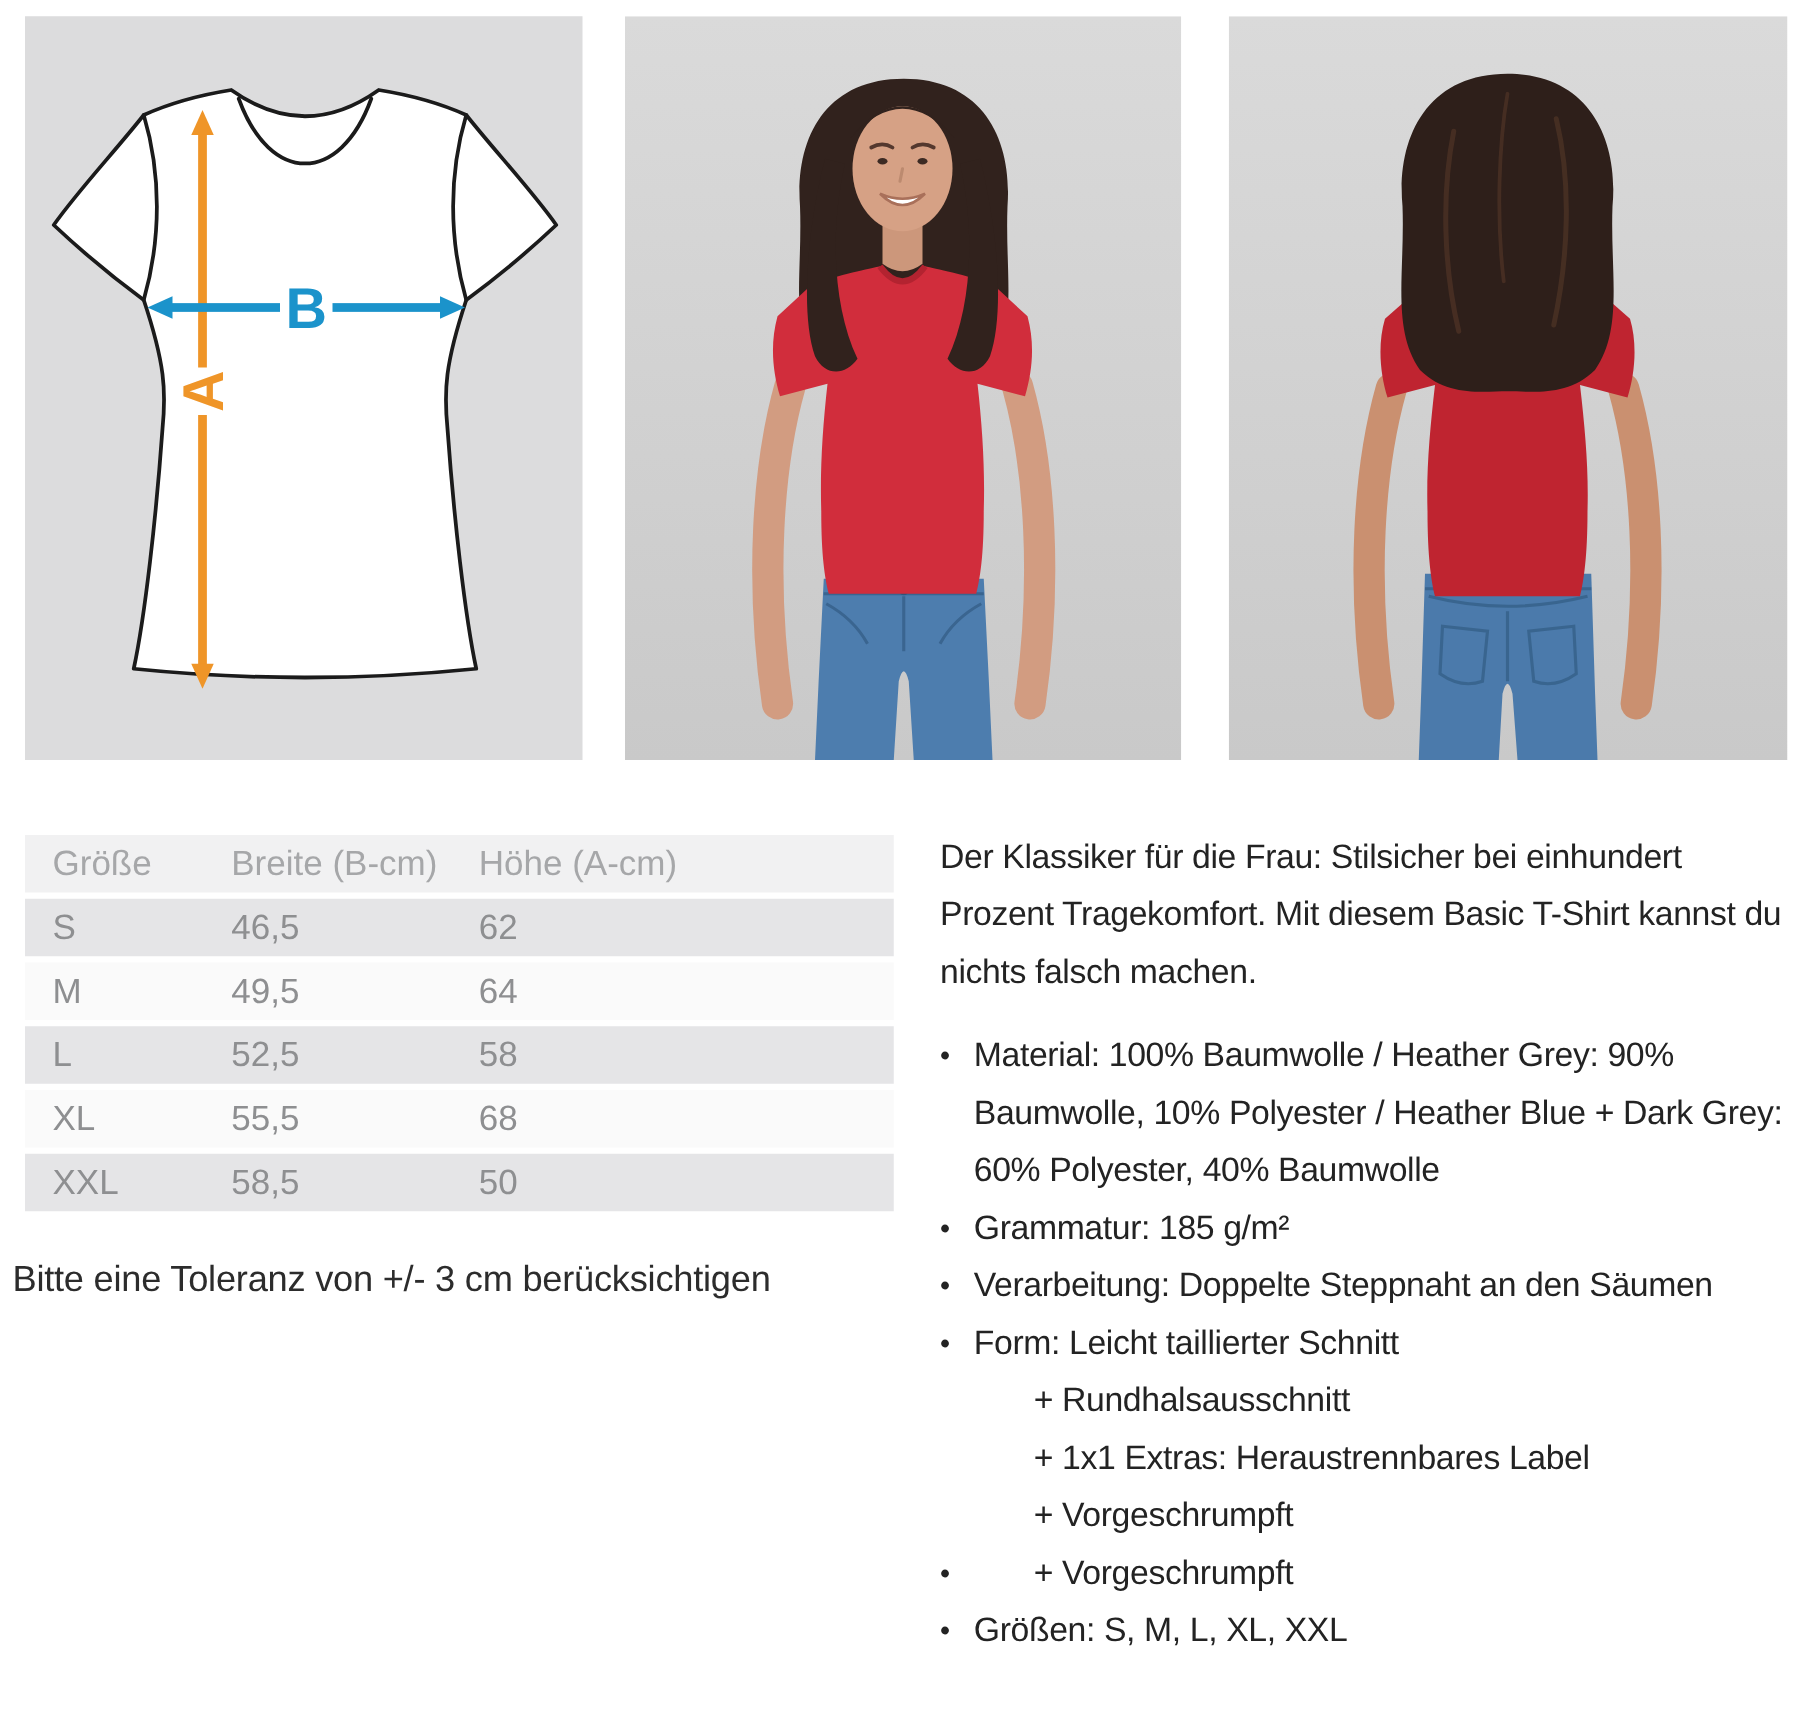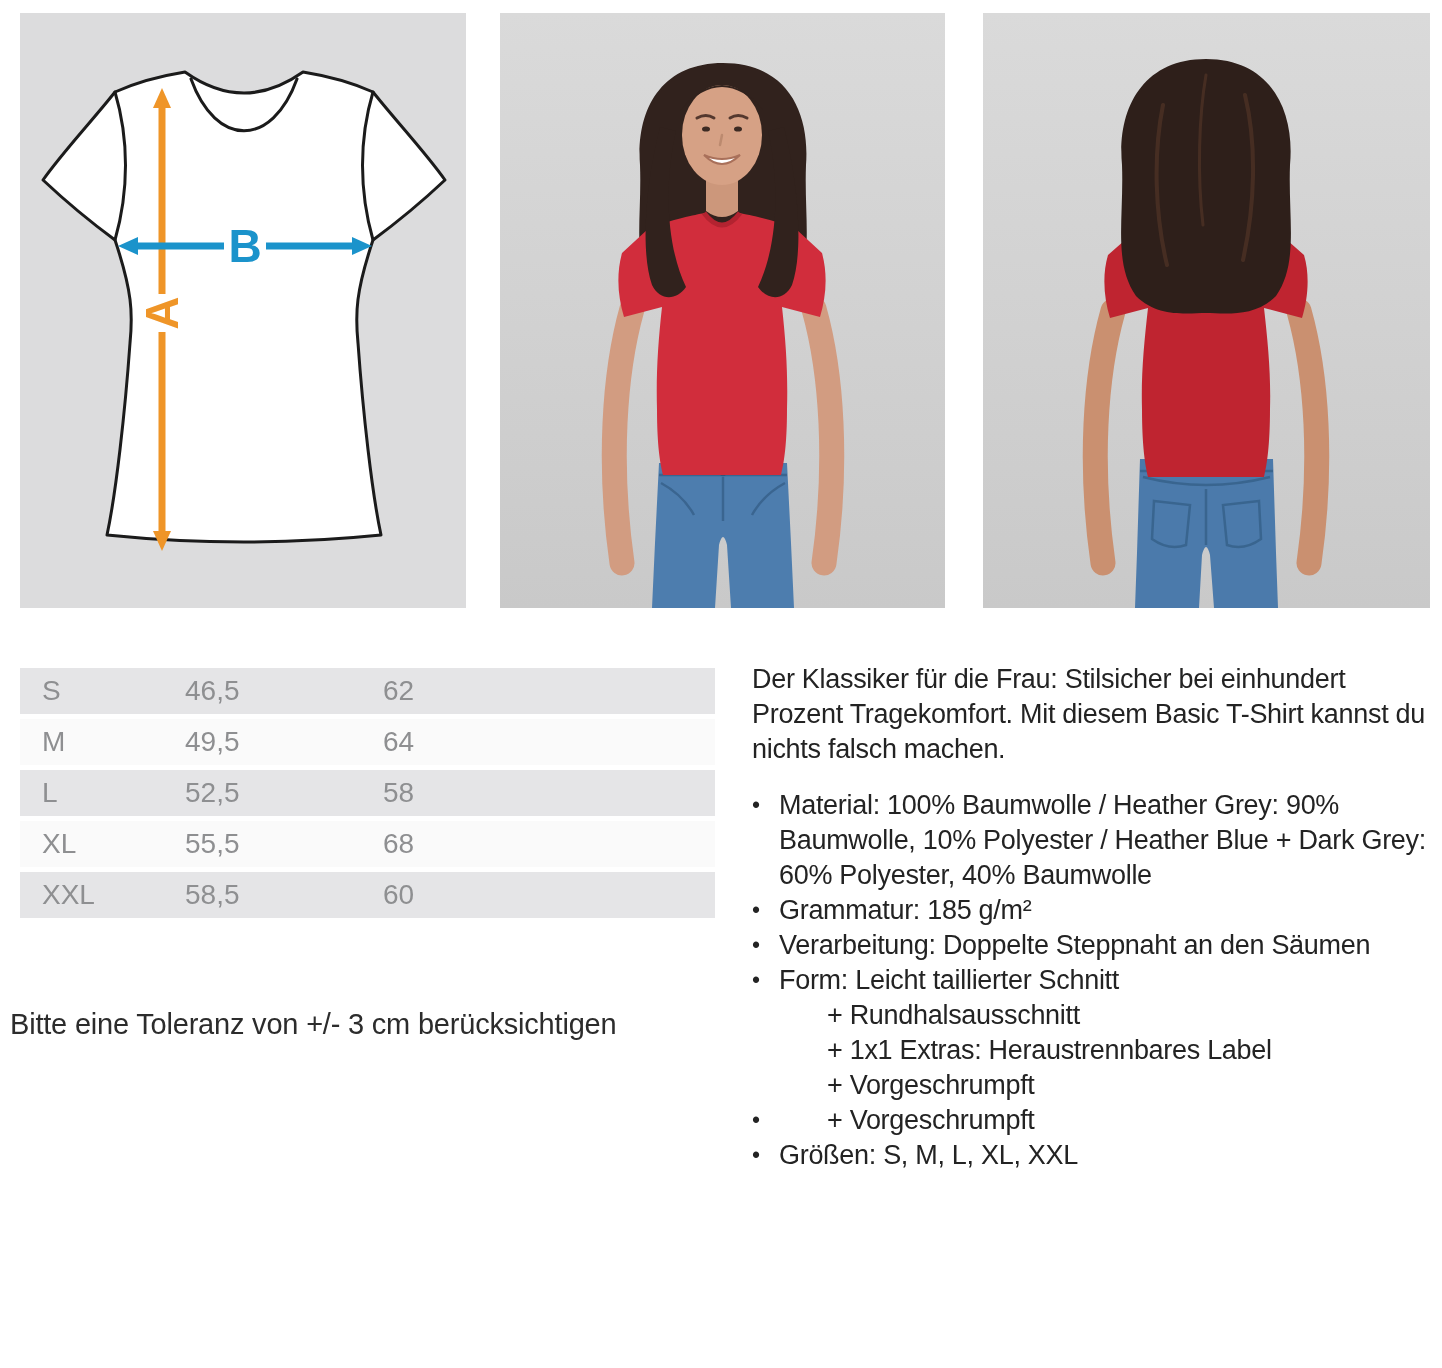--- a/index.html
+++ b/index.html
@@ -23,21 +23,21 @@
   .c3{flex:1;}
 
   .tolerance{position:absolute;left:10px;top:1008px;font-size:29px;color:#2c2c2c;letter-spacing:-0.2px;}
 
   .model-info{position:absolute;left:22px;top:1272px;width:740px;font-size:29px;line-height:43px;
               color:#1e1e1e;letter-spacing:-0.2px;}
   .model-info .bold{font-weight:bold;margin-right:9px;}
 
   
   .description{position:absolute;left:752px;top:662px;width:690px;color:#232323;
-               font-size:27px;line-height:35px;letter-spacing:-0.3px;}
+               font-size:27px;line-height:46px;letter-spacing:-0.3px;}
   .intro{margin:0 0 21px 0;}
   .bullet{display:flex;}
   .dot{width:27px;flex:none;font-size:23px;}
   .btxt{flex:1;}
   .subline{margin-left:48px;}
 
   svg text.measure-label{font-family:"Liberation Sans",sans-serif;font-weight:bold;font-size:46px;
        paint-order:stroke;stroke:#ffffff;stroke-width:12px;stroke-linejoin:round;}
 </style>
 </head>
@@ -181,20 +181,25 @@
            C 316,250 305,205 307,152 C 312,98 288,46 223,46 Z"></path>
       <g stroke="#5a3a2a" fill="none" opacity="0.55" stroke-linecap="round">
         <path d="M 180,92 C 170,142 172,202 184,252" stroke-width="4"></path>
         <path d="M 262,82 C 274,132 272,192 260,247" stroke-width="4"></path>
         <path d="M 223,62 C 216,102 214,162 220,212" stroke-width="3"></path>
       </g>
     </svg>
   </div>
 
   <div class="size-table">
+    <div class="t-head">
+      <div class="c1">Größe</div>
+      <div class="c2">Breite (B-cm)</div>
+      <div class="c3">Höhe (A-cm)</div>
+    </div>
     <div id="table-rows">
         <div class="t-row gray">
           <div class="c1">S</div>
           <div class="c2">46,5</div>
           <div class="c3">62</div>
         </div>
         <div class="t-row light">
           <div class="c1">M</div>
           <div class="c2">49,5</div>
           <div class="c3">64</div>
@@ -205,21 +210,21 @@
           <div class="c3">58</div>
         </div>
         <div class="t-row light">
           <div class="c1">XL</div>
           <div class="c2">55,5</div>
           <div class="c3">68</div>
         </div>
         <div class="t-row gray">
           <div class="c1">XXL</div>
           <div class="c2">58,5</div>
-          <div class="c3">60</div>
+          <div class="c3">50</div>
         </div>
       </div>
   </div>
 
   <div class="tolerance">Bitte eine Toleranz von +/- 3 cm berücksichtigen</div>
 
 
   <div class="description">
     <p class="intro">Der Klassiker für die Frau: Stilsicher bei einhundert Prozent Tragekomfort. Mit diesem Basic T-Shirt kannst du nichts falsch machen.</p>
     <div id="bullet-list">

